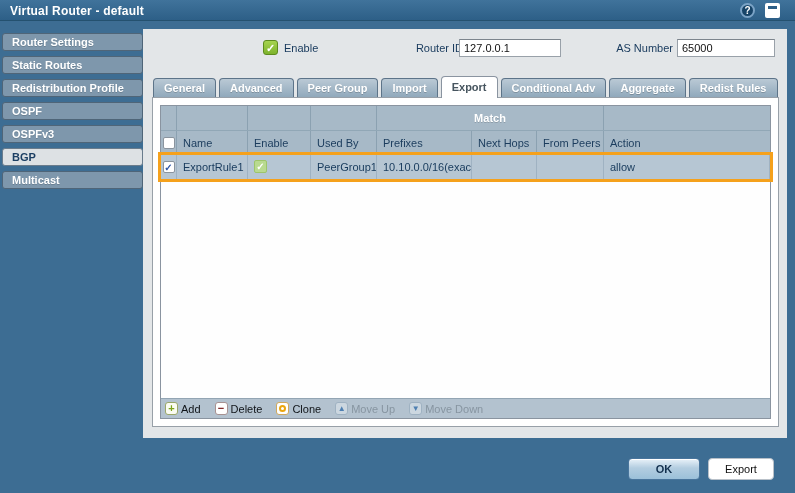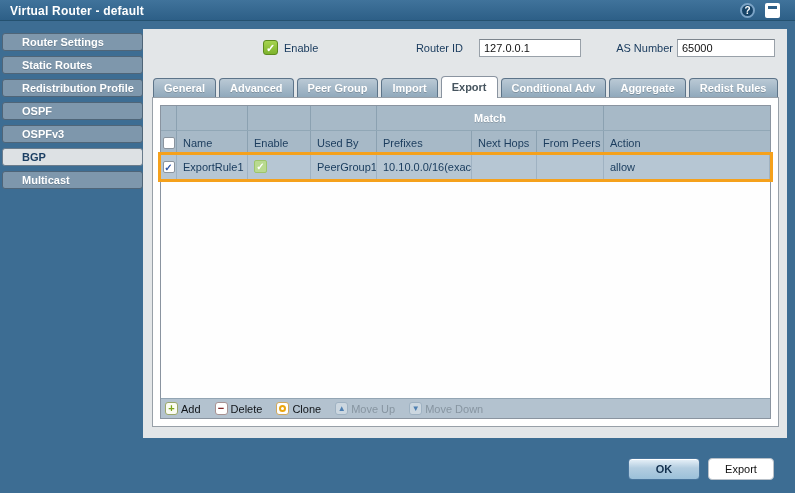--- a/index.html
+++ b/index.html
@@ -34,21 +34,21 @@
   .restore-icon::before {
     content:""; display:block; margin:3px auto 0; width:9px; height:3px;
     background:#2d5f87;
   }
 
   
   .sidebar { position:absolute; left:2px; top:33px; width:141px; }
   .side-item {
     height:18px; line-height:16px; margin-bottom:5px;
     background:#7e97ac; border:1px solid #4f6578; border-radius:3px;
-    color:#fff; font-size:11px; font-weight:bold; padding-left:19px;
+    color:#fff; font-size:11px; font-weight:bold; padding-left:9px;
     text-shadow:0 1px 0 rgba(0,0,0,.15); cursor:pointer;
   }
   .side-item.active { background:#dde1e4; color:#1c3f63; text-shadow:none; border-color:#69records7c8c; border-color:#6a7c8c; }
 
   
   .panel {
     position:absolute; left:143px; top:29px; width:644px; height:409px;
     background:#e3e6e8;
   }
 
@@ -61,21 +61,21 @@
   }
   .lbl { position:absolute; font-size:11px; color:#17395c; top:13px; }
   .lbl-enable { left:141px; }
   .lbl-rid  { left:252px; width:68px; text-align:right; }
   .lbl-asn  { left:460px; width:70px; text-align:right; }
   .txt-field {
     position:absolute; top:10px; height:18px;
     background:#fff; border:1px solid #99a1a9; border-top-color:#7d858d;
     font-family:"Liberation Sans",sans-serif; font-size:11px; color:#111; padding:0 4px;
   }
-  .fld-rid { left:336px; width:102px; }
+  .fld-rid { left:316px; width:102px; }
   .fld-asn { left:534px; width:98px; }
 
   
   .tabs { position:absolute; left:10px; top:47px; display:flex; gap:3px; align-items:flex-end; }
   .tab {
     height:20px; line-height:19px; padding:0 10px;
     background:linear-gradient(#bac9d5,#8ea7ba);
     border:1px solid #5d7489; border-bottom:none; border-radius:4px 4px 0 0;
     color:#fff; font-size:11px; font-weight:bold; text-shadow:0 1px 0 rgba(0,0,0,.18);
     cursor:pointer; position:relative;

